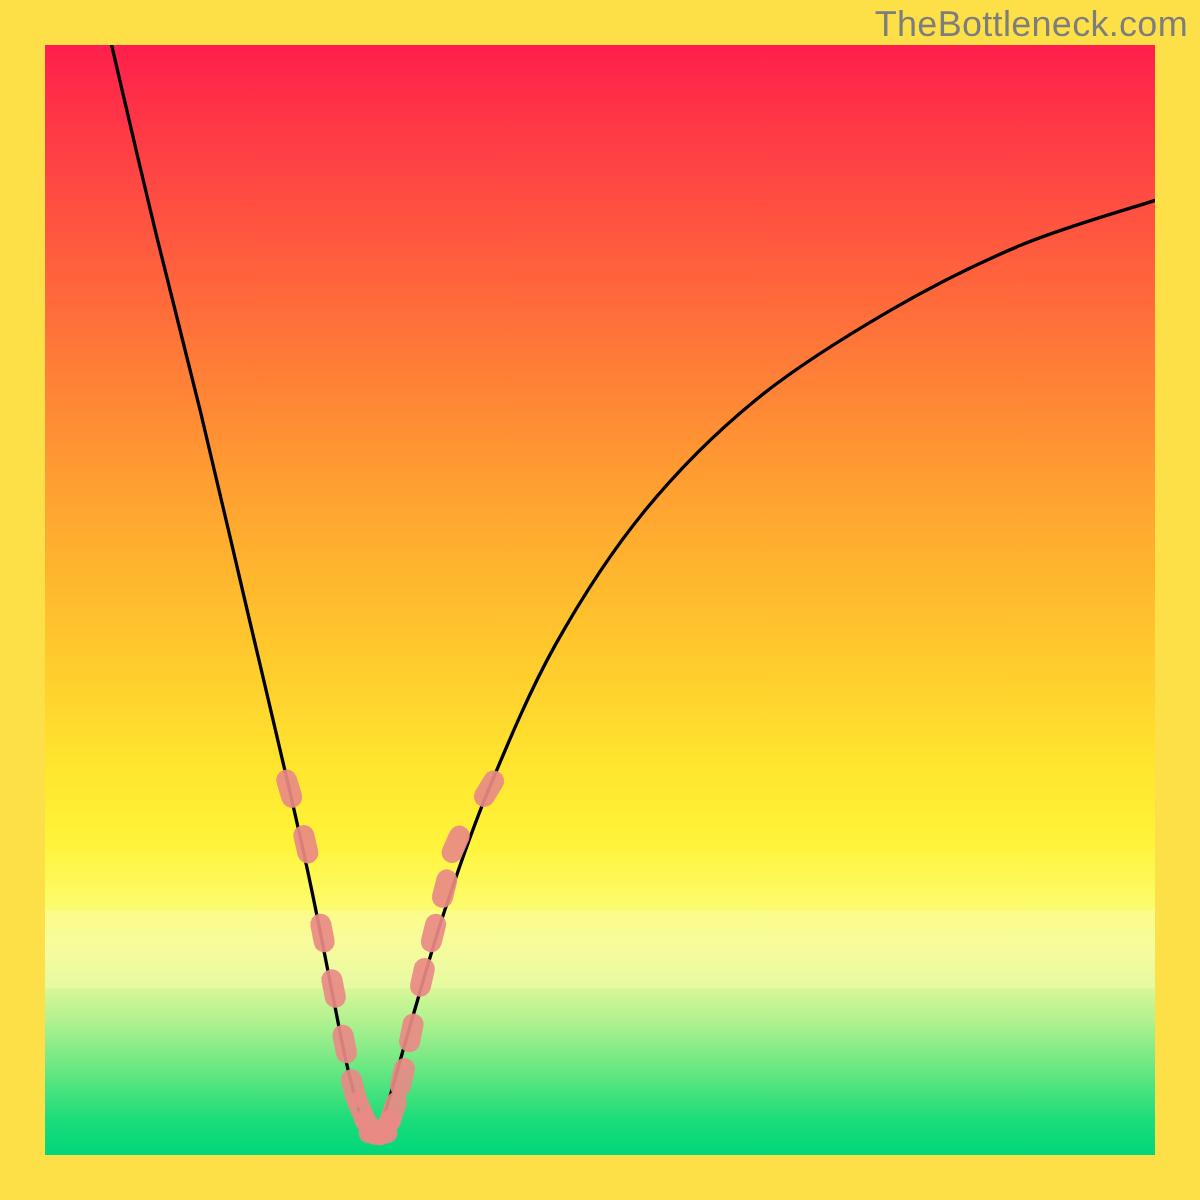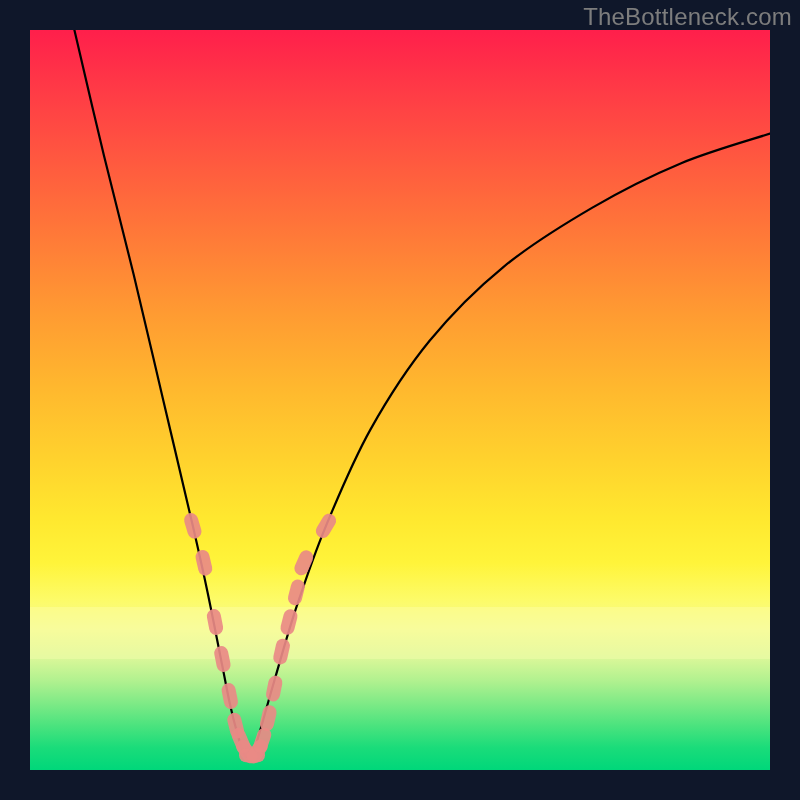--- a/index.html
+++ b/index.html
@@ -7,21 +7,21 @@
     padding: 0;
     width: 800px;
     height: 800px;
     overflow: hidden;
     background: #000;
     font-family: Arial, Helvetica, sans-serif;
   }
   .frame {
     position: absolute;
     inset: 0;
-    background: #0f172a;
+    background: #fde047;
   }
   .plot {
     position: absolute;
     left: 30px;
     top: 30px;
     width: 740px;
     height: 740px;
     overflow: hidden;
   }
   .gradient {

